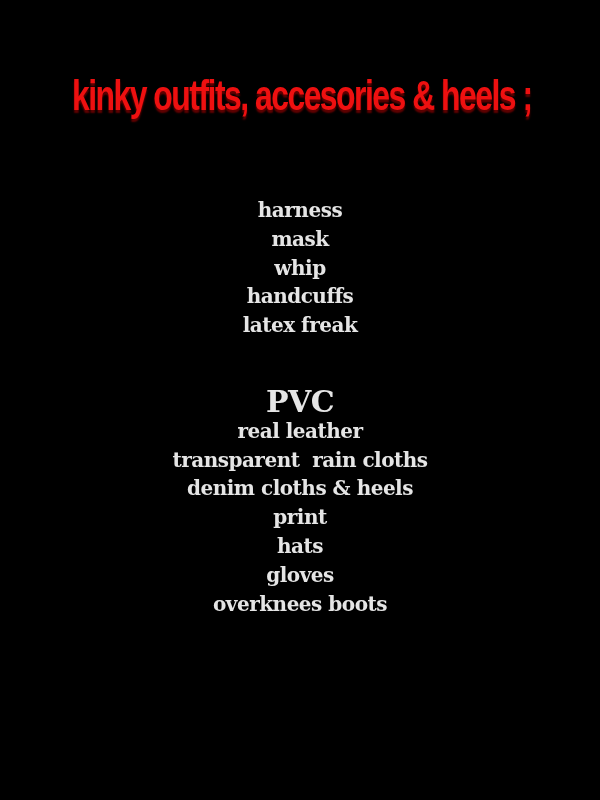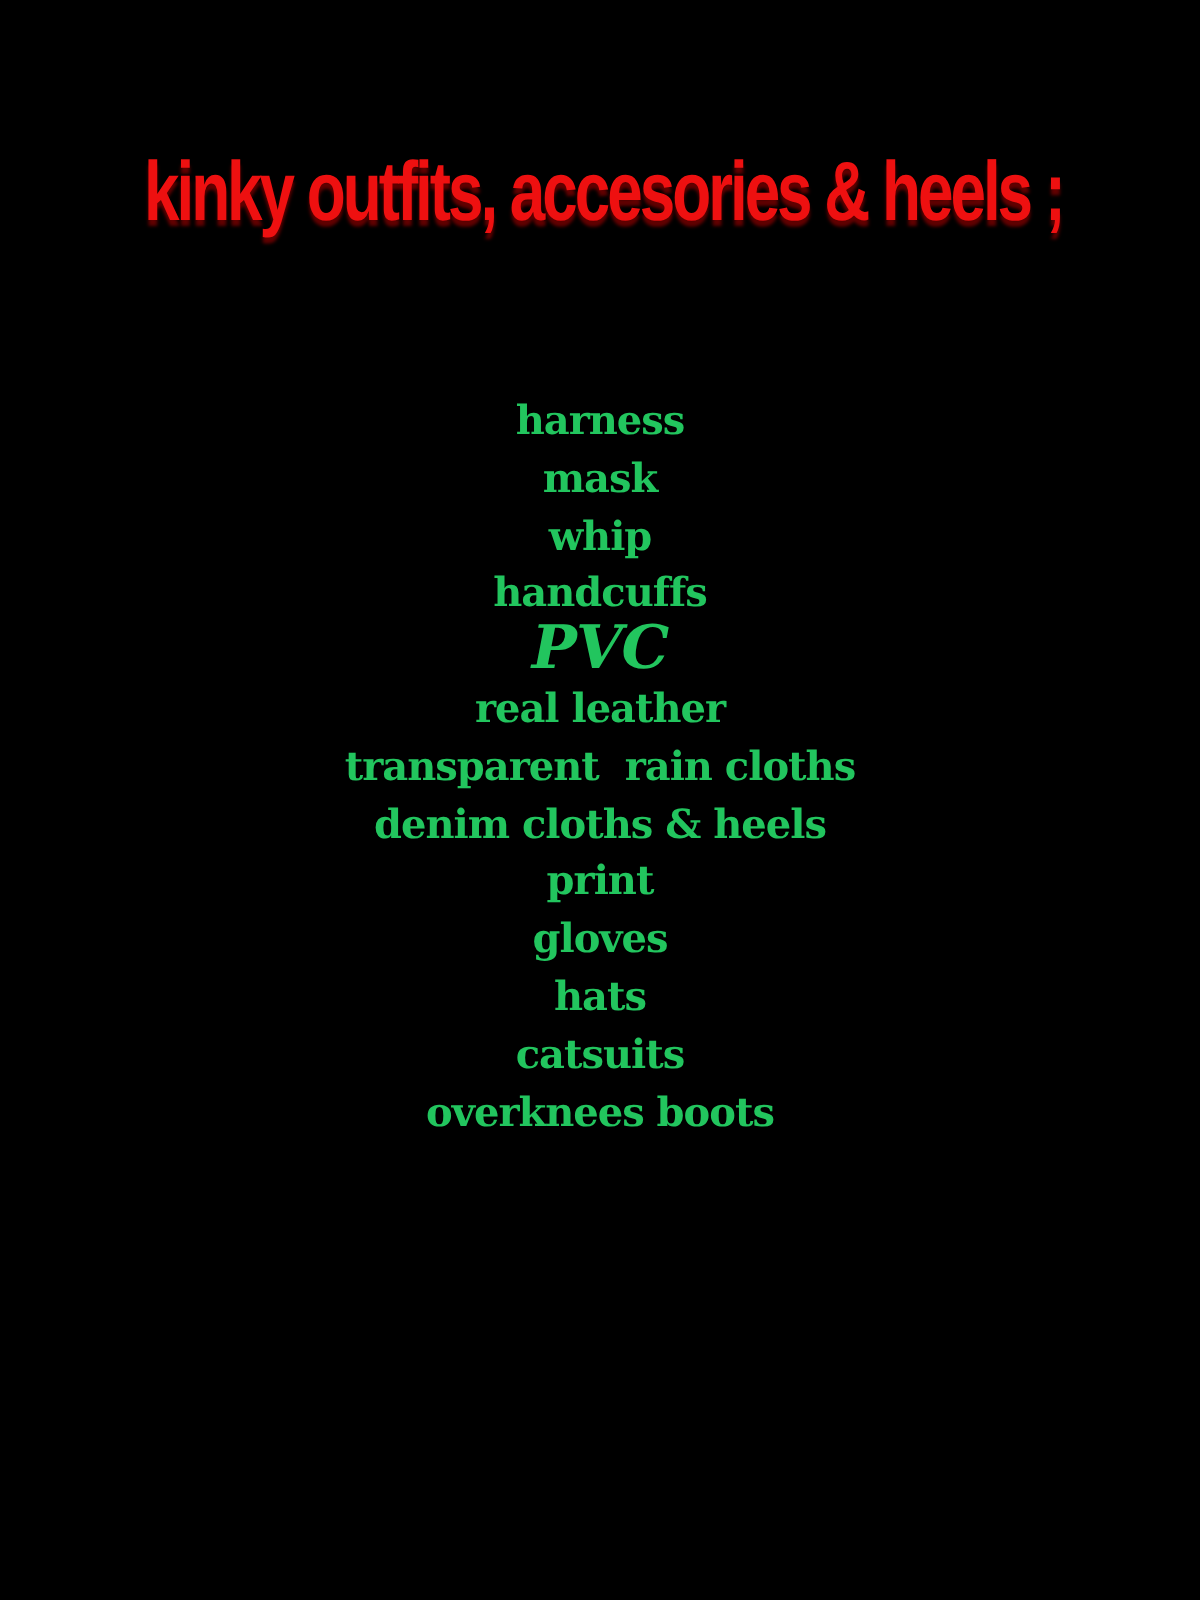--- a/index.html
+++ b/index.html
@@ -36,53 +36,53 @@
     transform: scaleX(0.76);
     transform-origin: 50% 50%;
     text-shadow: 0 3px 2px rgba(150, 0, 0, 0.65);
   }
   .list {
     position: absolute;
     top: 196px;
     left: 0;
     width: 600px;
     text-align: center;
-    color: #22c55e;
+    color: #e5e5e5;
   }
   .list-item {
     font-family: "DejaVu Serif", serif;
     font-weight: bold;
     font-size: 20px;
     line-height: 28.8px;
     height: 28.8px;
     letter-spacing: -0.5px;
     white-space: pre-wrap; 
   }
   .list-item.pvc {
     font-size: 30px;
-    font-style: italic;
     line-height: 28.8px;
+    margin-top: 48px;
   }
 </style>
 </head>
 <body>
 
 <div class="page">
 
   <div class="title">kinky outfits, accesories &amp; heels ;</div>
 
   <div class="list">
     <div class="list-item">harness</div>
     <div class="list-item">mask</div>
     <div class="list-item">whip</div>
     <div class="list-item">handcuffs</div>
+    <div class="list-item">latex freak</div>
     <div class="list-item pvc">PVC</div>
     <div class="list-item">real leather</div>
     <div class="list-item">transparent  rain cloths</div>
     <div class="list-item">denim cloths &amp; heels</div>
     <div class="list-item">print</div>
+    <div class="list-item">hats</div>
     <div class="list-item">gloves</div>
-    <div class="list-item">hats</div>
-    <div class="list-item">catsuits</div>
     <div class="list-item">overknees boots</div>
   </div>
 
 </div>
 
 </body></html>

